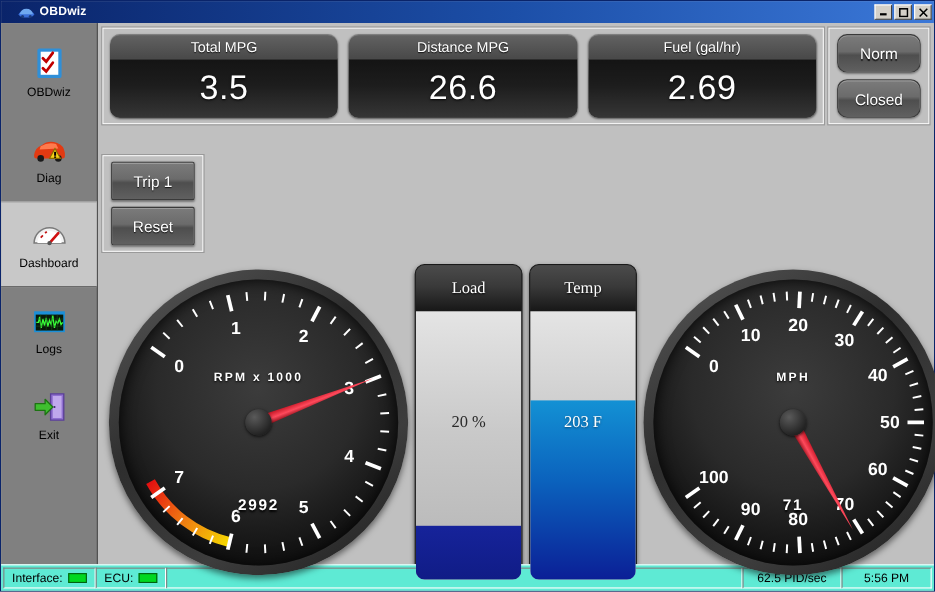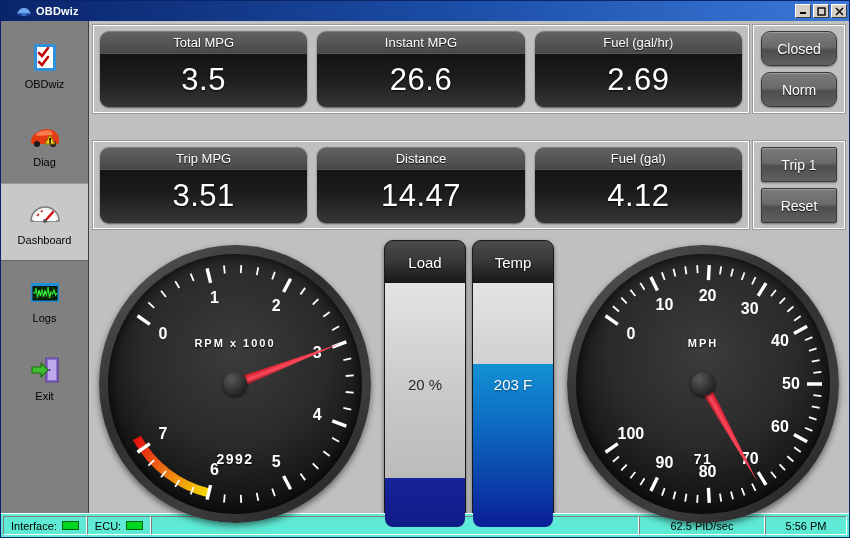--- a/index.html
+++ b/index.html
@@ -178,27 +178,28 @@
   .hub {
     position: absolute; left: 50%; top: 50%;
     width: 24px; height: 24px; margin: -12px 0 0 -12px;
     border-radius: 50%;
     background: radial-gradient(circle at 35% 30%, #5a5a5a, #242424 70%, #141414);
     box-shadow: 0 1px 3px rgba(0,0,0,.8);
   }
   
   .bars { display: flex; gap: 6px; flex: 0 0 auto; }
   .bar {
-    width: 82px; height: 288px;
+    width: 98px; height: 288px;
     border-radius: 9px;
     background: #2a2a2a;
     box-shadow: 0 2px 4px rgba(0,0,0,.5);
     display: flex; flex-direction: column;
     overflow: hidden;
     border: 1px solid #1a1a1a;
+    font-family: Liberation Serif, serif;
   }
   .bar-title {
     height: 42px; flex: 0 0 42px;
     background: linear-gradient(to bottom,#4b4b4b 0%, #3a3a3a 45%, #171717 100%);
     color: #fff; font-size: 15px;
     display: flex; align-items: center; justify-content: center;
     text-shadow: 0 1px 2px #000;
   }
   .bar-track {
     flex: 1; position: relative;
@@ -355,49 +356,35 @@
 
     <div class="main">
 
       <div class="readout-row">
         <div class="panel-group">
           <div class="readout">
             <div class="readout-title">Total MPG</div>
             <div class="readout-value">3.5</div>
           </div>
           <div class="readout">
-            <div class="readout-title">Instant MPG</div>
+            <div class="readout-title">Distance MPG</div>
             <div class="readout-value">26.6</div>
           </div>
           <div class="readout">
             <div class="readout-title">Fuel (gal/hr)</div>
             <div class="readout-value">2.69</div>
           </div>
         </div>
         <div class="btn-col">
+          <div class="gbtn">Norm</div>
           <div class="gbtn">Closed</div>
-          <div class="gbtn">Norm</div>
         </div>
       </div>
 
       <div class="readout-row">
-        <div class="panel-group">
-          <div class="readout">
-            <div class="readout-title">Trip MPG</div>
-            <div class="readout-value">3.51</div>
-          </div>
-          <div class="readout">
-            <div class="readout-title">Distance</div>
-            <div class="readout-value">14.47</div>
-          </div>
-          <div class="readout">
-            <div class="readout-title">Fuel (gal)</div>
-            <div class="readout-value">4.12</div>
-          </div>
-        </div>
         <div class="btn-col">
           <div class="gbtn square">Trip 1</div>
           <div class="gbtn square">Reset</div>
         </div>
       </div>
 
       <div class="gauge-area">
 
         <div class="dial">
           <div class="dial-face">
@@ -573,17 +560,17 @@
   <div class="statusbar">
     <div class="sb-cell">
       <span>Interface:</span>
       <span class="led"></span>
     </div>
     <div class="sb-cell">
       <span>ECU:</span>
       <span class="led"></span>
     </div>
     <div class="sb-cell grow"></div>
-    <div class="sb-cell sb-fixed" style="width:126px">62.5 PID/sec</div>
+    <div class="sb-cell sb-fixed" style="width:90px">62.5 PID/sec</div>
     <div class="sb-cell sb-fixed" style="width:82px">5:56 PM</div>
   </div>
 
 </div>
 
 </body></html>

